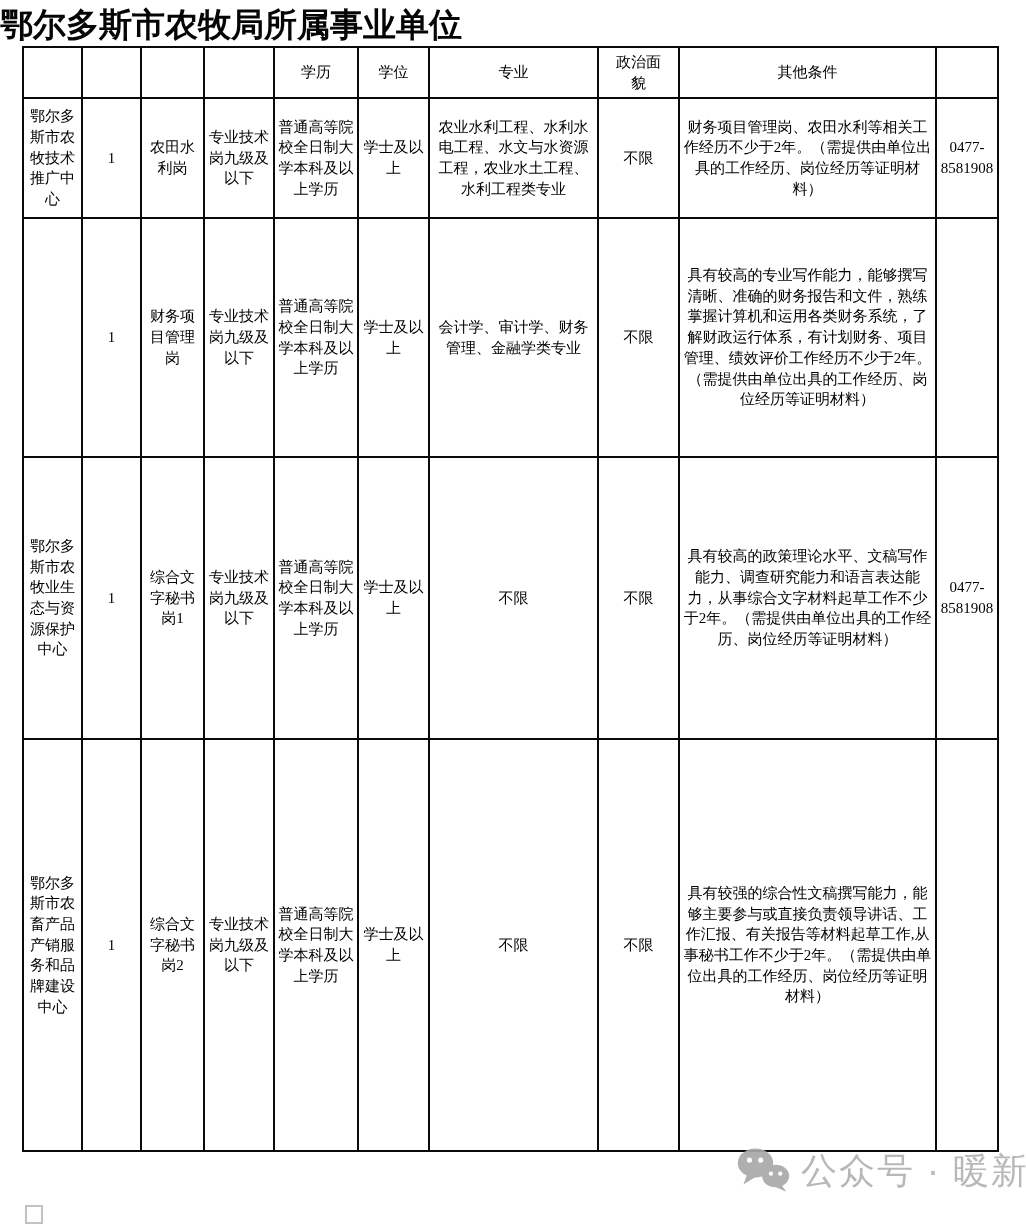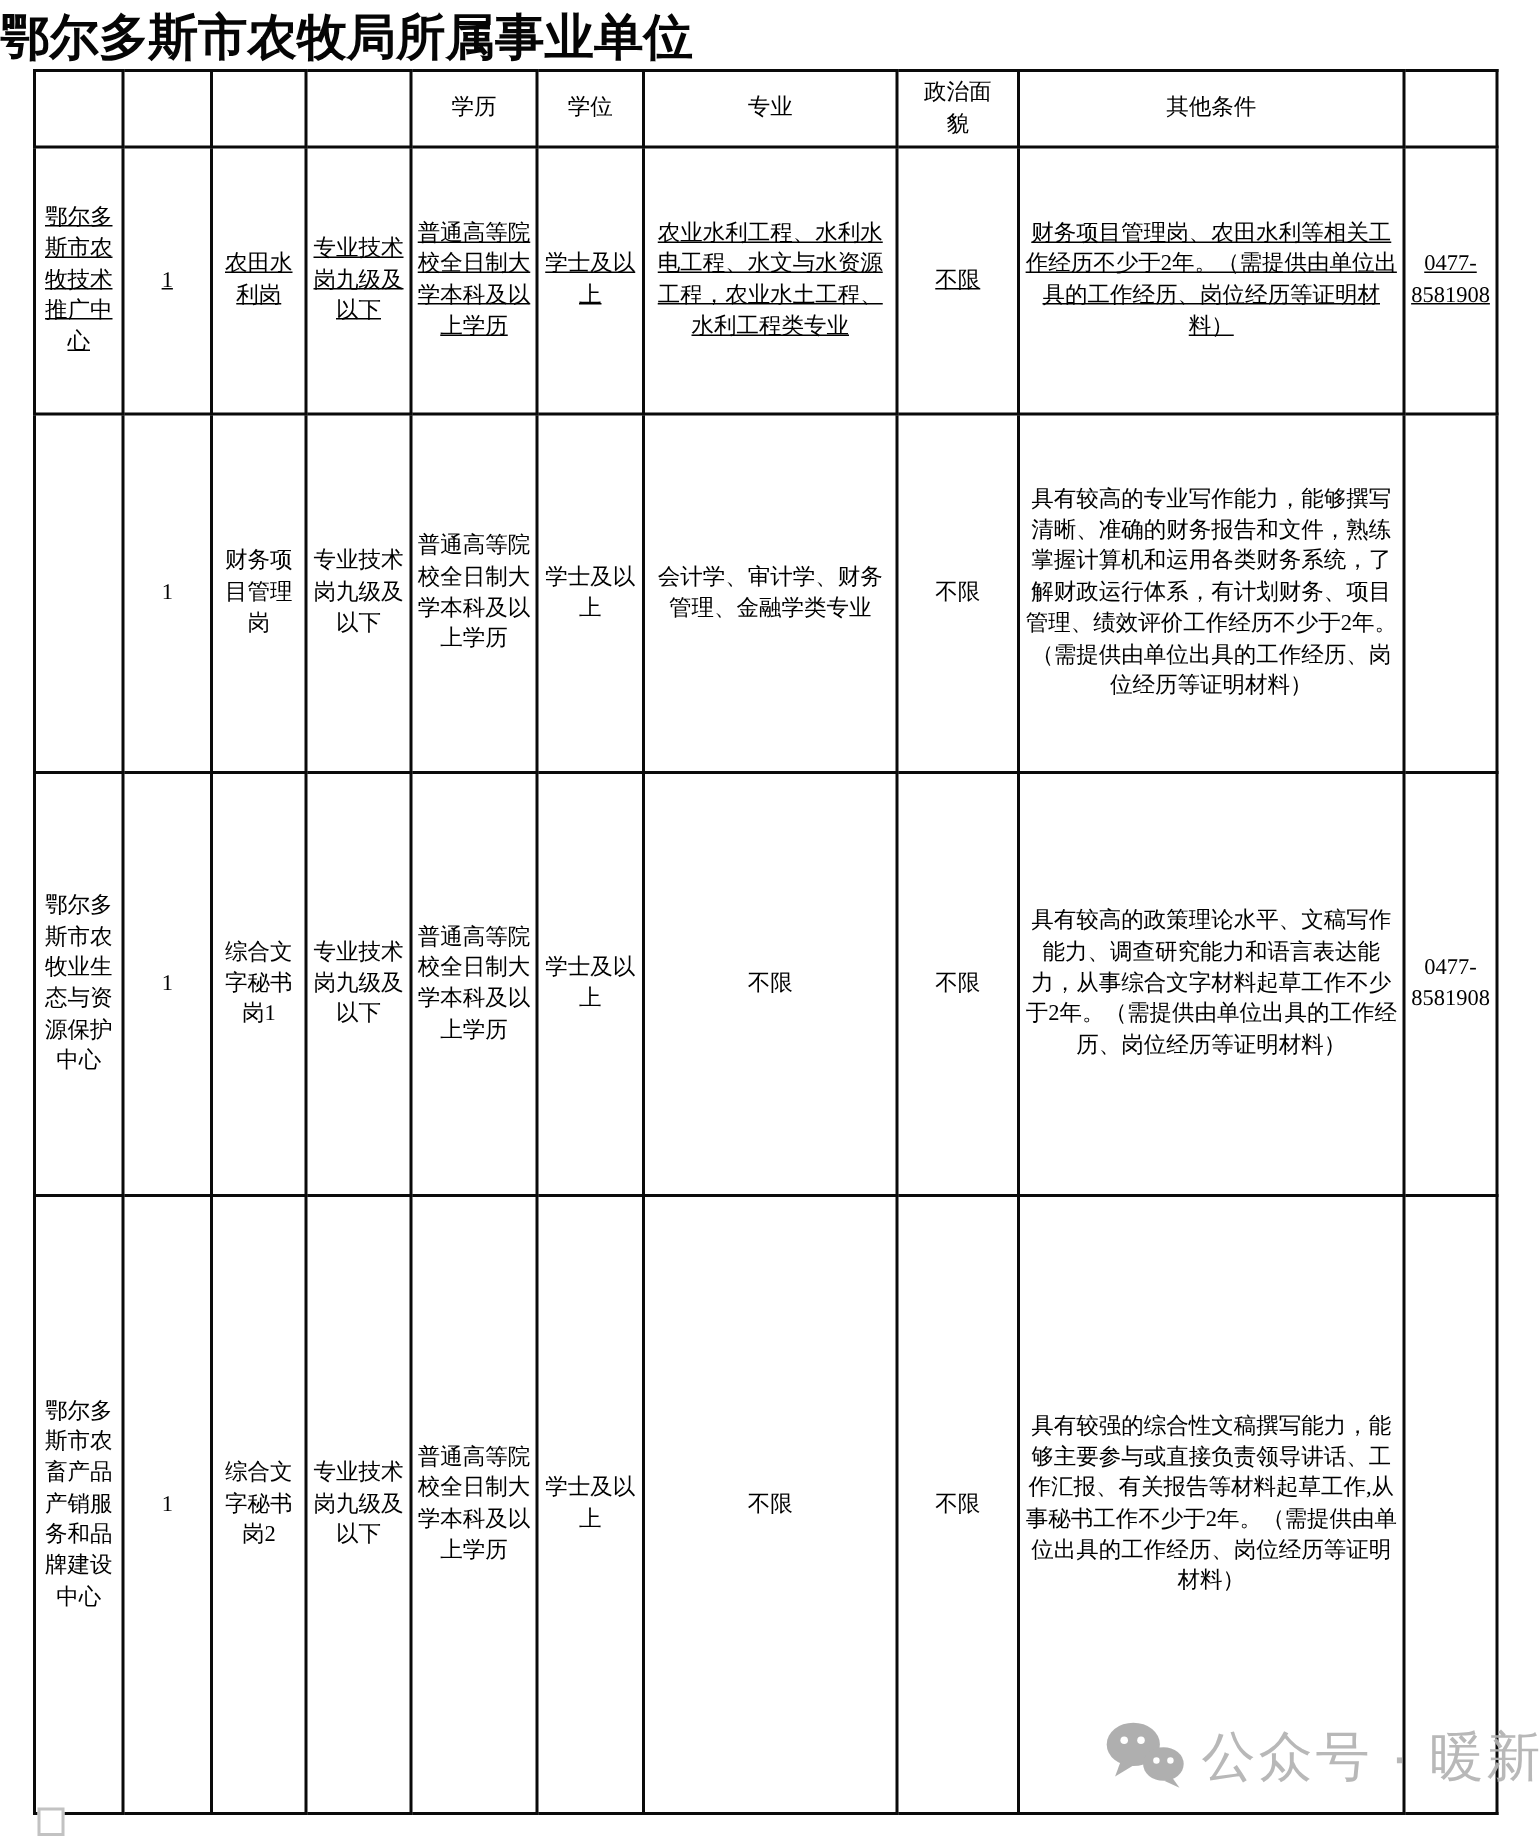--- a/index.html
+++ b/index.html
@@ -41,21 +41,21 @@
     overflow: hidden;
   }
   tr.hrow1 > td { border-bottom-width: 3px; }
   td.hdr {
     font-size: 17px;
     line-height: 1.35;
     white-space: pre-line;
   }
   tr.hrow1 { height: 53px; }
   tr.hrow2 { height: 51px; }
-  tr.drow1 { height: 178px; text-decoration: underline; }
+  tr.drow1 { height: 120px; }
   tr.drow2 { height: 239px; }
   tr.drow3 { height: 282px; padding-left: 35px; }
   tr.drow4 { height: 412px; padding-left: 32px; }
   td.c-phone { font-size: 15px; }
   .watermark {
     position: absolute;
     left: 735px;
     top: 1146px;
     display: flex;
     align-items: center;

